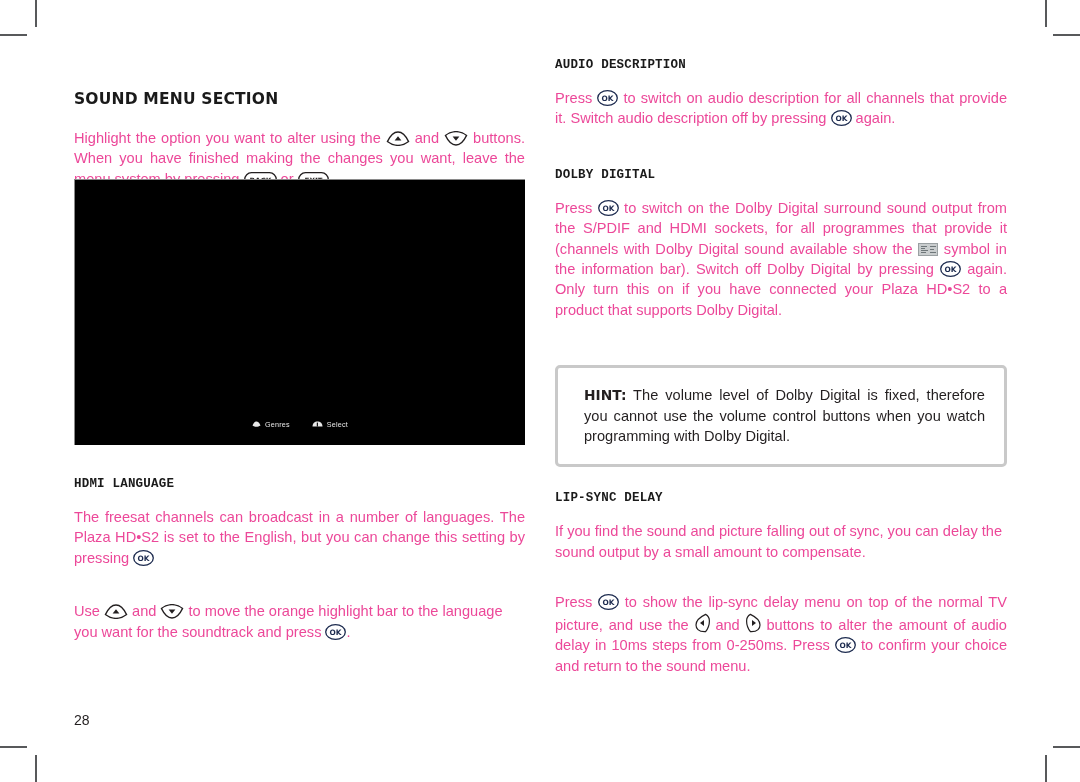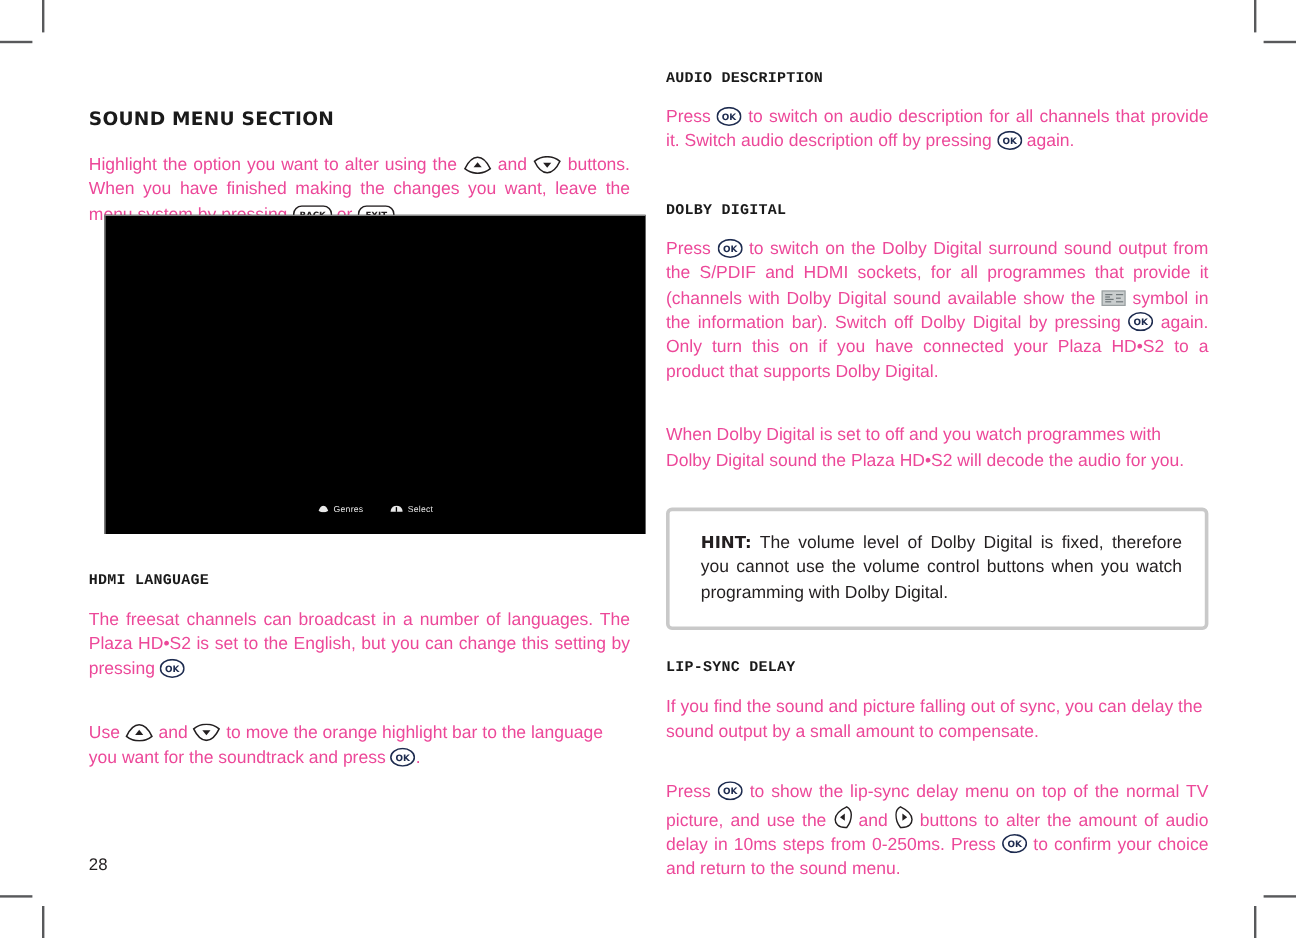--- a/index.html
+++ b/index.html
@@ -58,21 +58,20 @@
 
   
   .tvshot{
     position:absolute;
     left:74px;top:179px;
     width:451px;height:266px;
     background:#000000;
     border-left:1px solid #8a8a8a;
     border-top:1px solid #8a8a8a;
     box-sizing:border-box;
-    margin-left:13px;
   }
   .tvshot .osd{
     position:absolute;
     left:0;right:0;bottom:16px;
     display:flex;
     justify-content:center;
     align-items:center;
     gap:22px;
   }
   .tvshot .osd .item{
@@ -216,21 +215,20 @@
     <p class="body just"><span>Press </span><span class="key"><svg width="21" height="16" viewBox="0 0 21 16">
             <ellipse cx="10.5" cy="8" rx="9.8" ry="7.3" fill="none" stroke="#1d2b4f" stroke-width="1.3"></ellipse>
             <text x="10.5" y="11" text-anchor="middle" font-family="DejaVu Sans, sans-serif" font-size="7.4" font-weight="bold" fill="#1d2b4f">OK</text>
           </svg></span><span> to switch on the Dolby Digital surround sound output from the S/PDIF and HDMI sockets, for all programmes that provide it (channels with Dolby Digital sound available show the </span><span class="dd-symbol"><i style="left:2px;top:2px;width:6px;height:1px;"></i><i style="left:2px;top:4px;width:4px;height:1px;"></i><i style="left:2px;top:6px;width:7px;height:1px;"></i><i style="left:2px;top:8px;width:5px;height:1px;"></i><i style="left:11px;top:2px;width:6px;height:1px;"></i><i style="left:11px;top:5px;width:4px;height:1px;"></i><i style="left:11px;top:8px;width:6px;height:1px;"></i></span><span> symbol in the information bar). Switch off Dolby Digital by pressing </span><span class="key"><svg width="21" height="16" viewBox="0 0 21 16">
             <ellipse cx="10.5" cy="8" rx="9.8" ry="7.3" fill="none" stroke="#1d2b4f" stroke-width="1.3"></ellipse>
             <text x="10.5" y="11" text-anchor="middle" font-family="DejaVu Sans, sans-serif" font-size="7.4" font-weight="bold" fill="#1d2b4f">OK</text>
           </svg></span><span> again. Only turn this on if you have connected your Plaza HD•S2 to a product that supports Dolby Digital.</span></p>
 
     <div style="height:16px;"></div>
 
-    <p class="body">When Dolby Digital is set to off and you watch programmes with Dolby Digital sound the Plaza HD•S2 will decode the audio for you.</p>
 
     <div style="height:12px;"></div>
 
     <div class="hintbox">
       <p><b>HINT:</b><span> The volume level of Dolby Digital is fixed, therefore you cannot use the volume control buttons when you watch programming with Dolby Digital.</span></p>
     </div>
 
     <h3 class="sub">LIP-SYNC DELAY</h3>
 
     <p class="body">If you find the sound and picture falling out of sync, you can delay the sound output by a small amount to compensate.</p>

